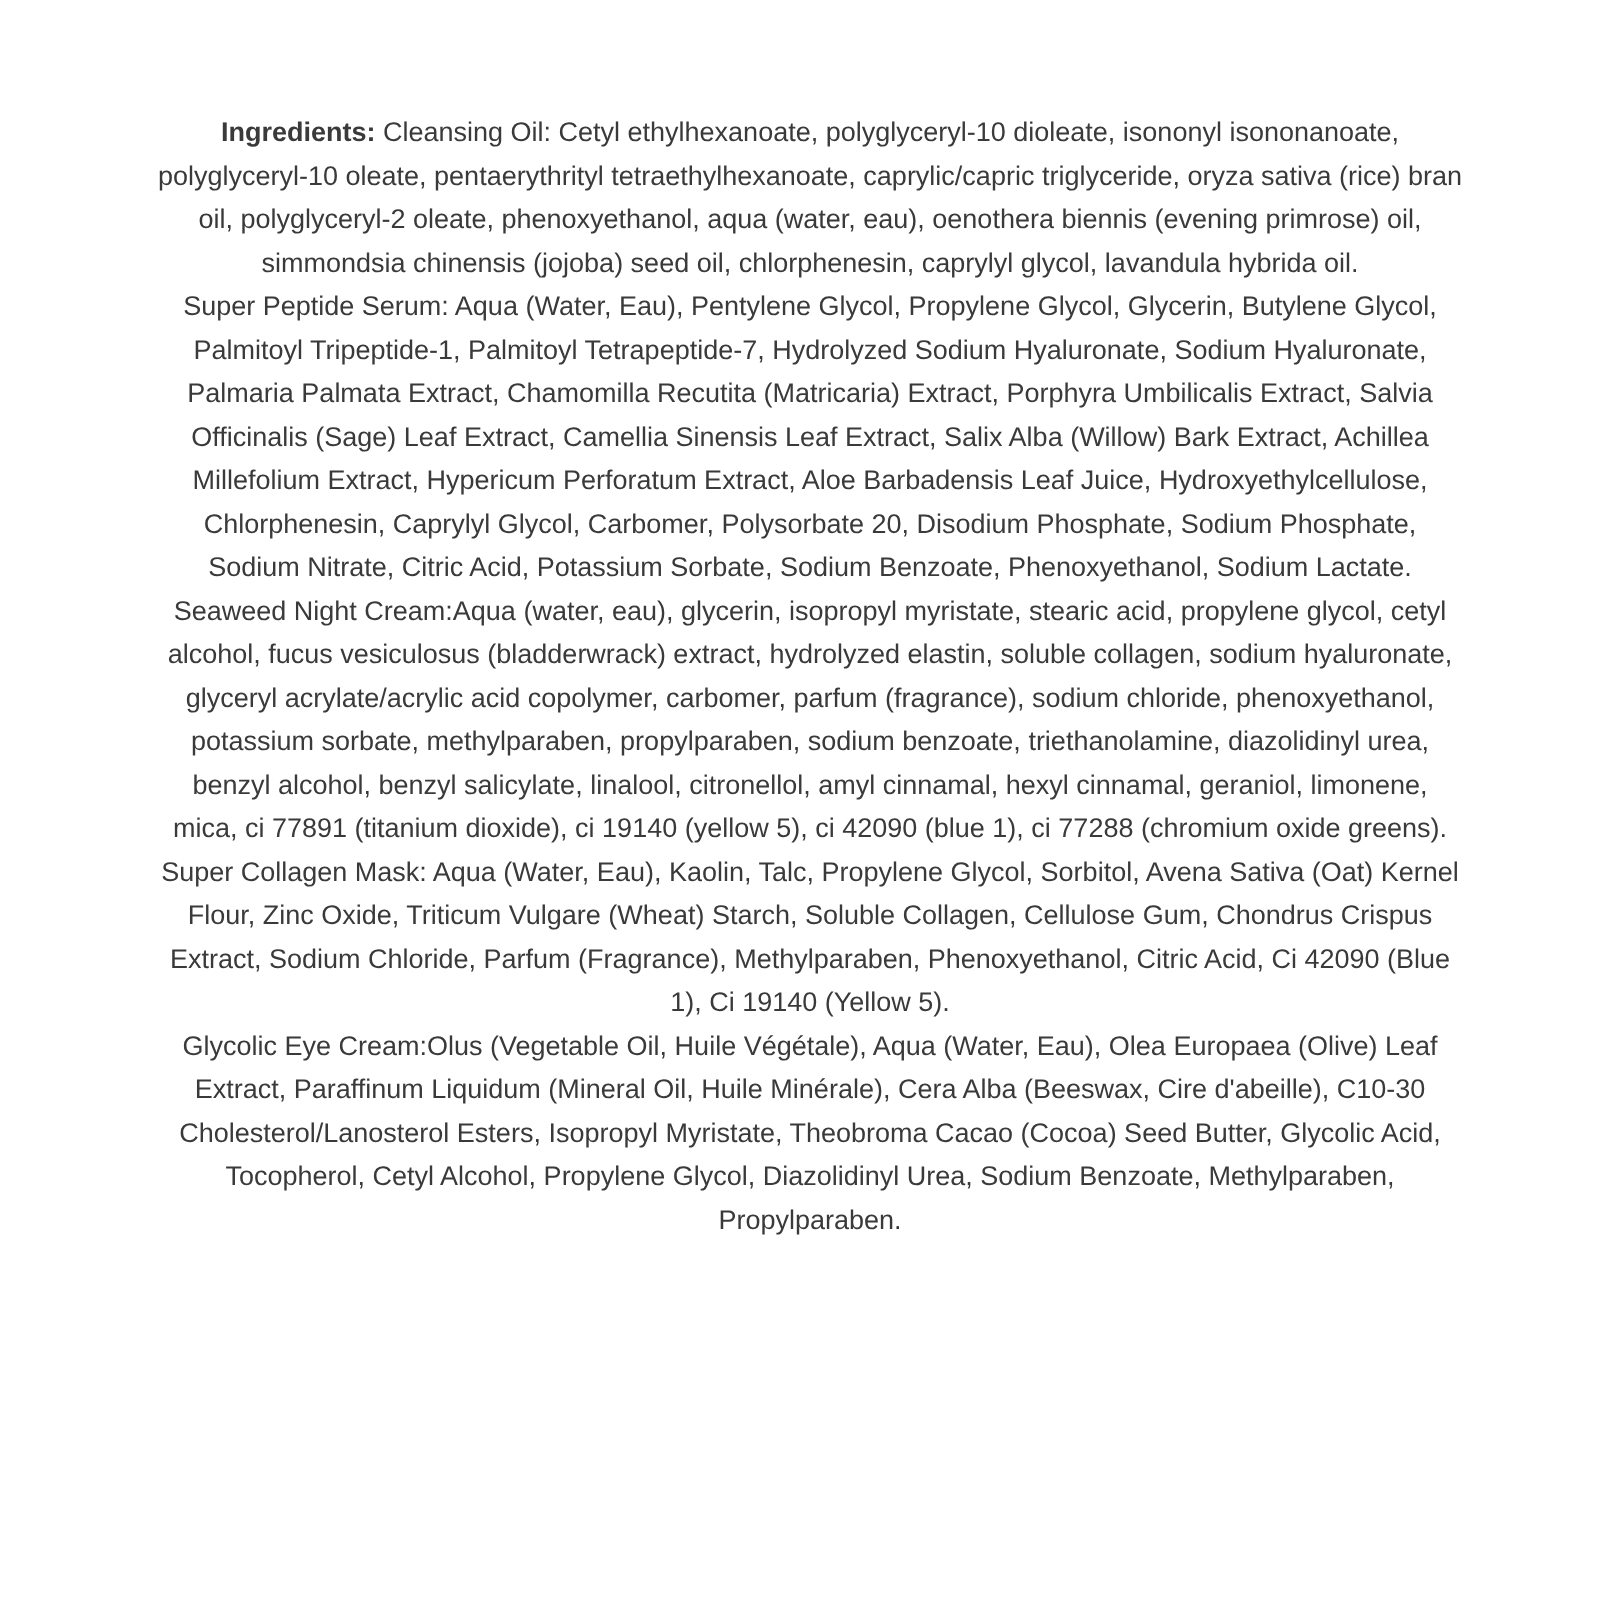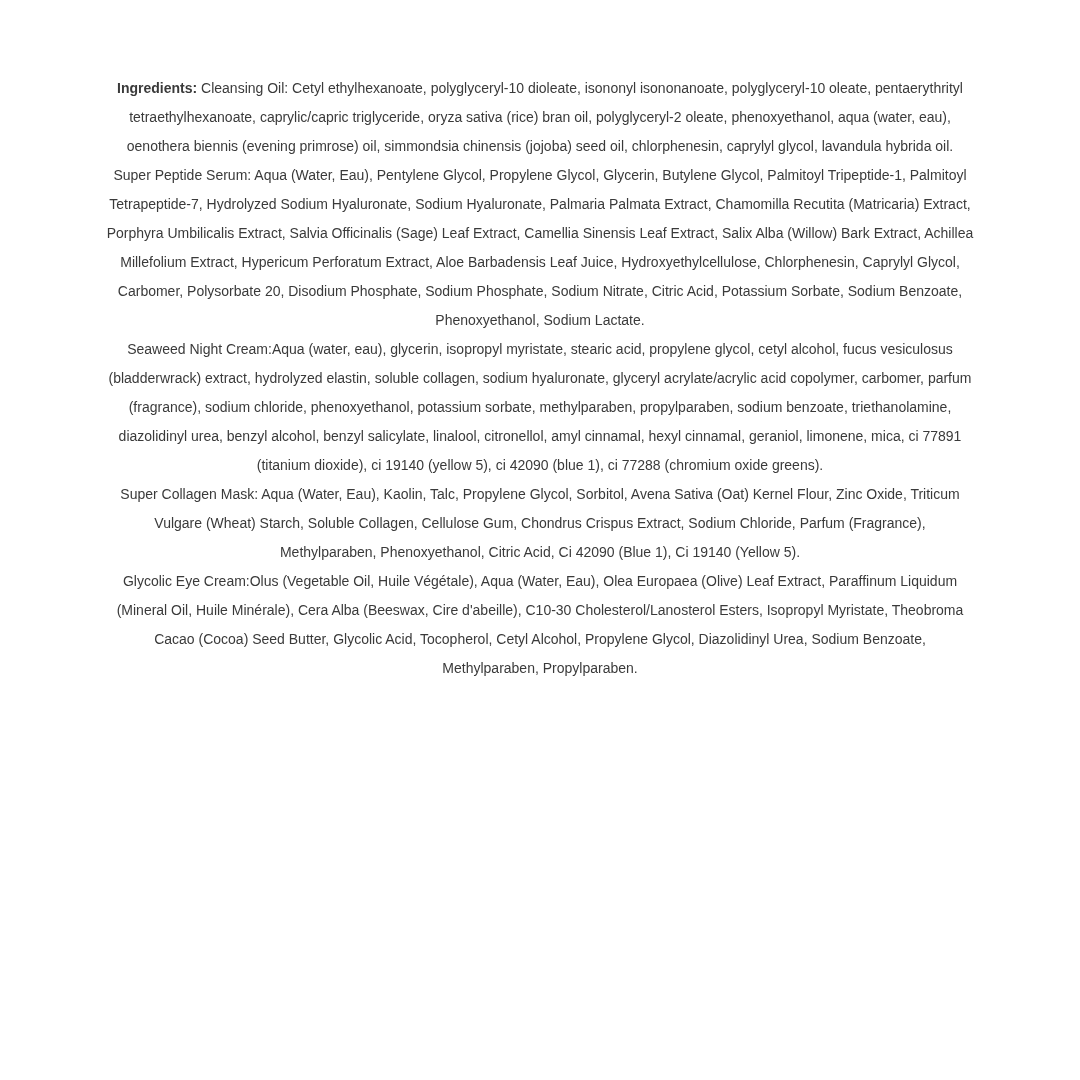--- a/index.html
+++ b/index.html
@@ -12,21 +12,21 @@
     background: #ffffff;
     overflow: hidden;
     font-family: "Liberation Sans", "DejaVu Sans", sans-serif;
   }
   .ingredients-panel {
     box-sizing: border-box;
     width: 870px;
     margin: 0 auto;
     padding-top: 74px;
     color: #3a3a3a;
-    font-size: 14px;
+    font-size: 18px;
     line-height: 29px;
     text-align: center;
   }
   .ingredients-paragraph {
     margin: 0;
     padding: 0;
   }
   .ingredients-heading {
     font-weight: bold;
   }

